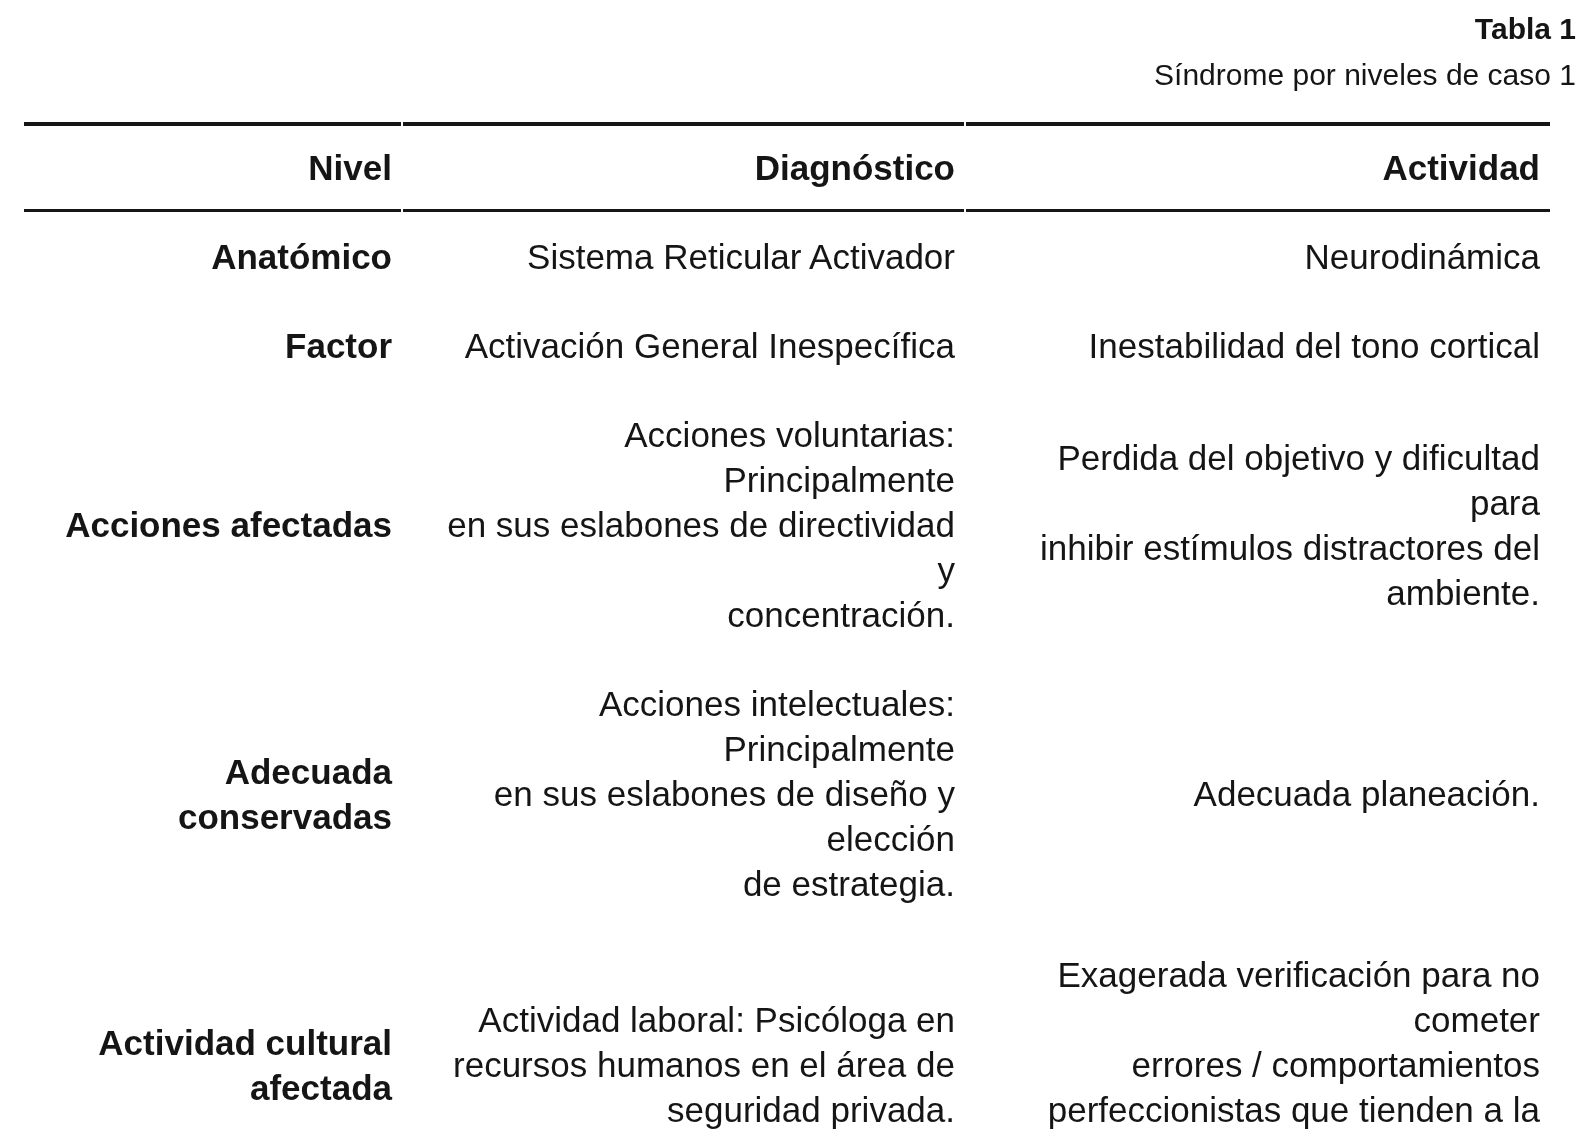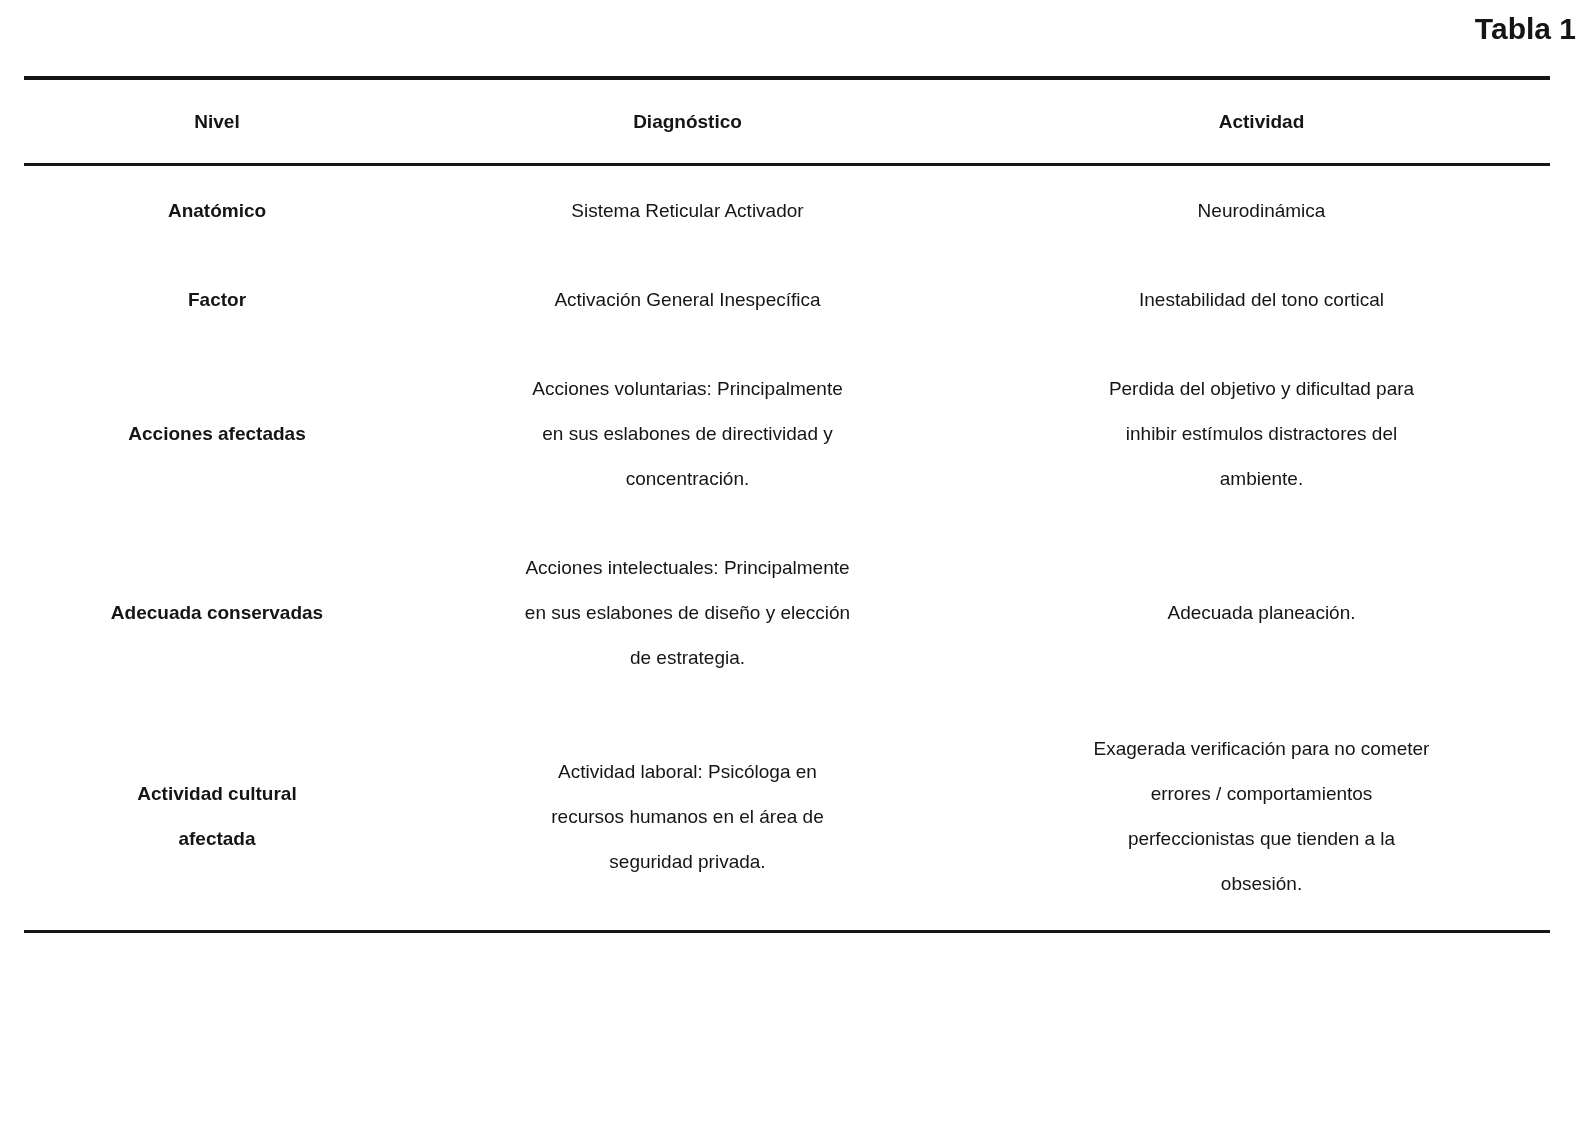--- a/index.html
+++ b/index.html
@@ -18,23 +18,23 @@
     line-height: 46px;
   }
   .caption-label { font-weight: 700; }
   table.apa {
     margin: 24px 0 0 24px;
     width: 1526px;
     border-collapse: collapse;
     table-layout: fixed;
   }
   th, td {
-    font-size: 19px;
+    font-size: 35px;
     line-height: 45px;
-    text-align: center;
+    text-align: right;
     vertical-align: middle;
     white-space: pre-line;
     font-weight: 400;
   }
   thead th {
     font-weight: 700;
     border-top: 4px solid #161616;
     border-bottom: 3px solid #161616;
     padding: 19px 10px 19px 18px;
   }
@@ -52,20 +52,21 @@
     width: 2px;
     height: 7px;
     background: #ffffff;
   }
 </style>
 </head>
 <body>
 
 <div class="caption">
   <div class="caption-label">Tabla 1</div>
+  <div class="caption-title">Síndrome por niveles de caso 1</div>
 </div>
 
 <table class="apa">
   <colgroup>
     <col style="width:378px">
     <col style="width:563px">
     <col style="width:585px">
   </colgroup>
   <thead>
     <tr>

